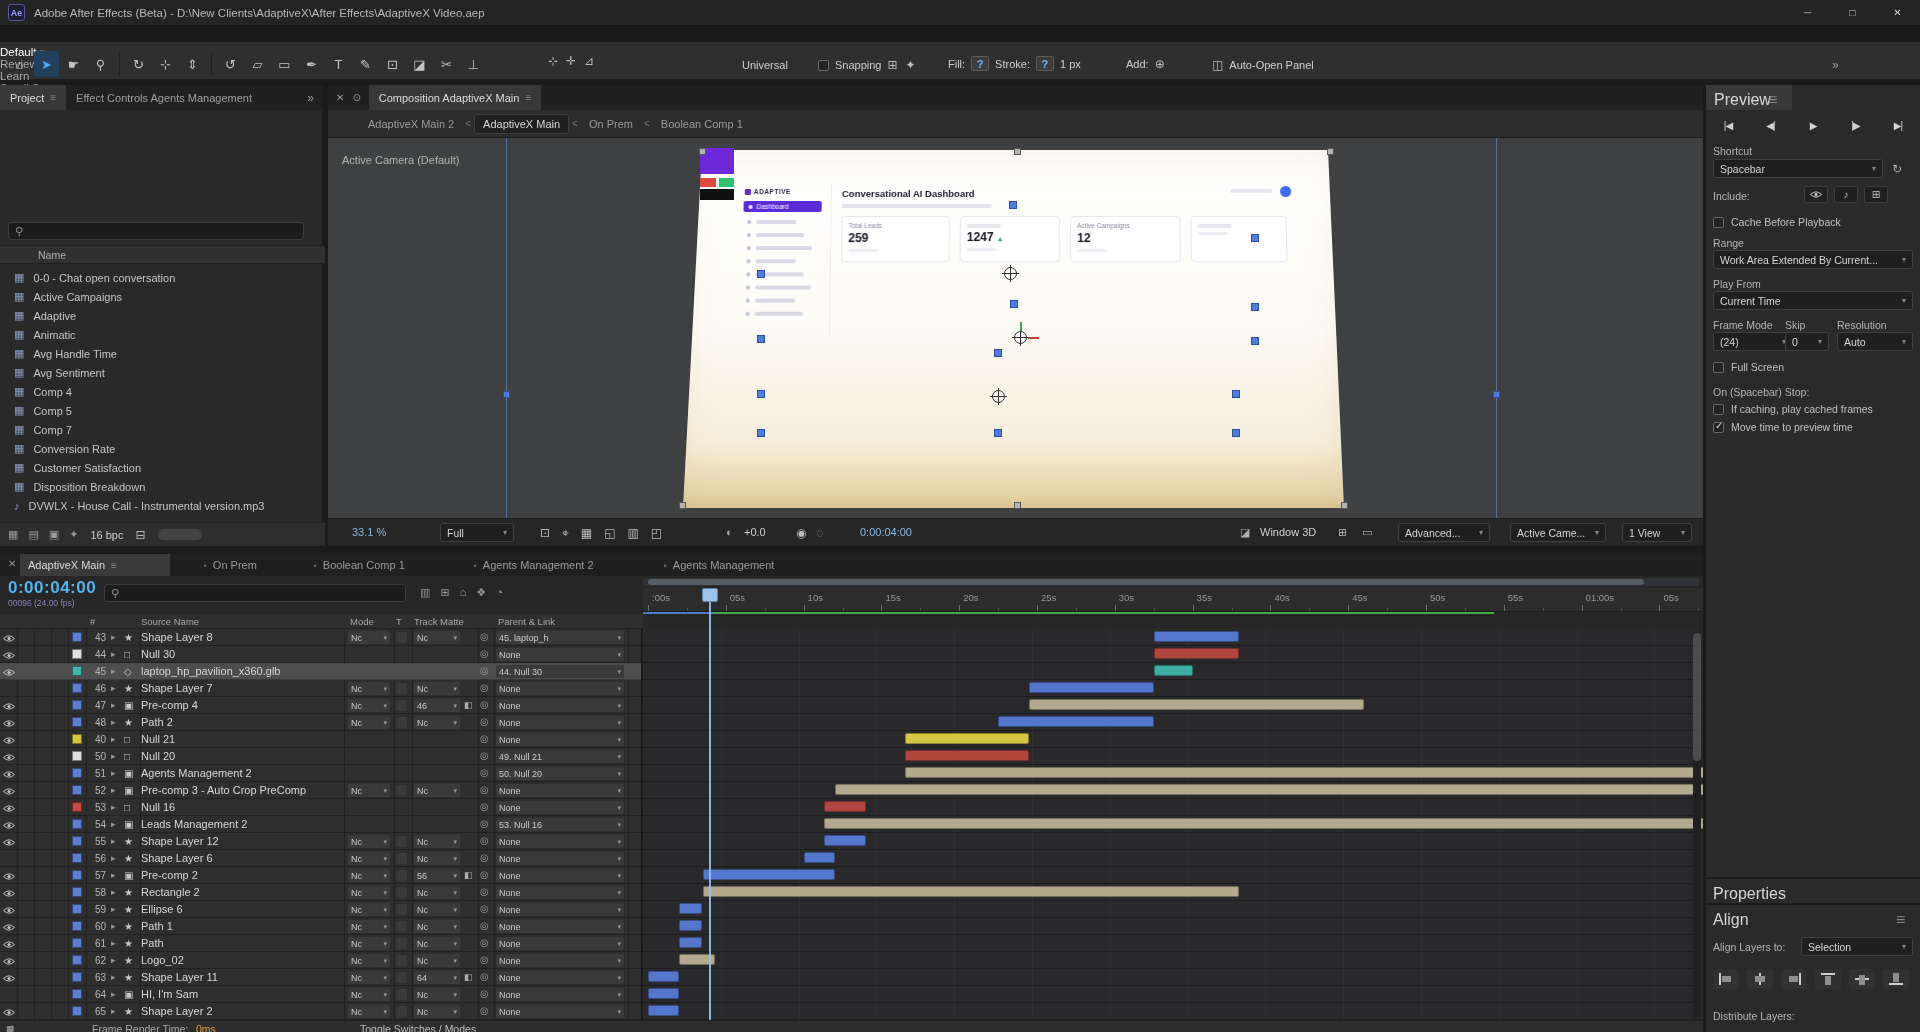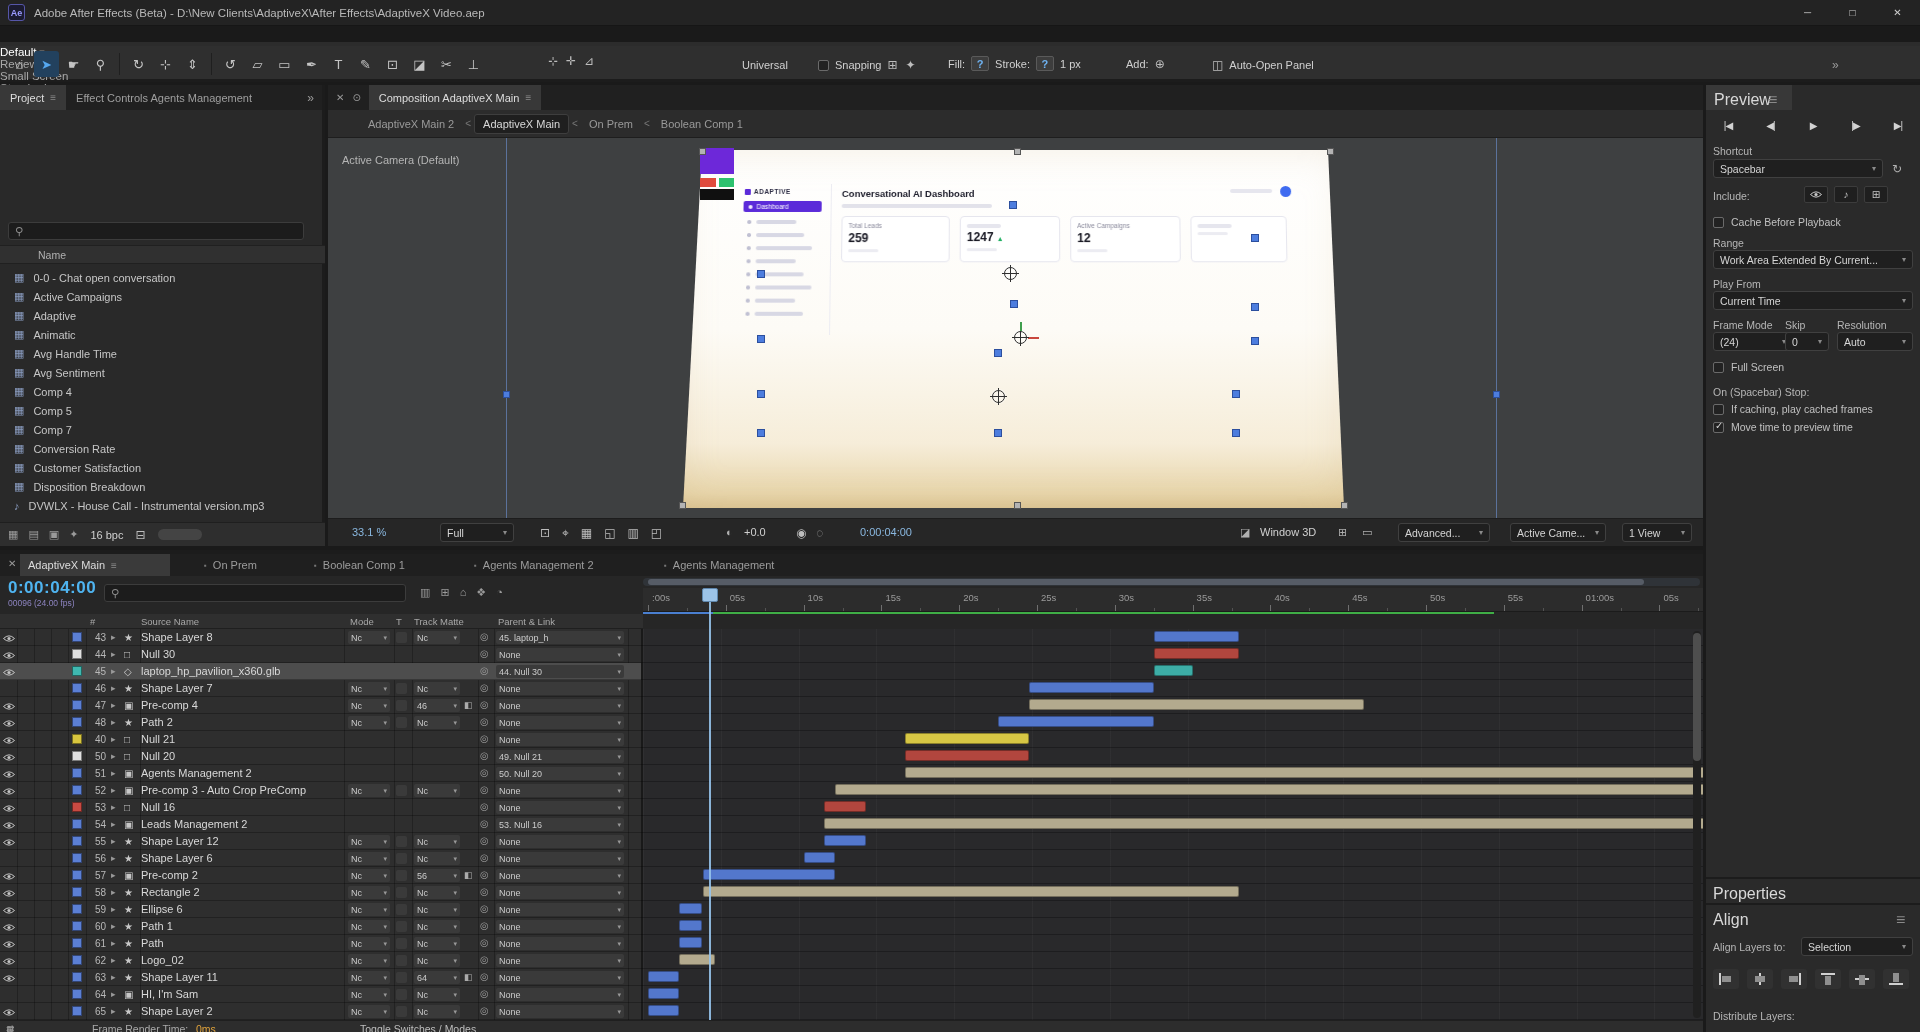--- a/index.html
+++ b/index.html
@@ -282,20 +282,21 @@
       <span class="tlabel">Add:</span>
       <span class="ticon">⊕</span>
     </div>
     <div id="autoopen-cluster" class="hflex">
       <span class="ticon">◫</span>
       <span class="tlabel">Auto-Open Panel</span>
     </div>
     <div id="workspaces">
         <div class="ws active">Default<span class="ws-menu"> ≡</span></div>
         <div class="ws">Review</div>
+        <div class="ws">Learn</div>
         <div class="ws">Small Screen</div>
         <div class="ws">Standard</div>
       </div>
     <span id="tb-overflow">»</span>
     <div id="tb-right"><span class="ticon">✎</span><span class="ticon">▦</span></div>
   </div>
 
   <div id="project-panel">
     <div class="tabstrip">
       <div class="ptab active">

